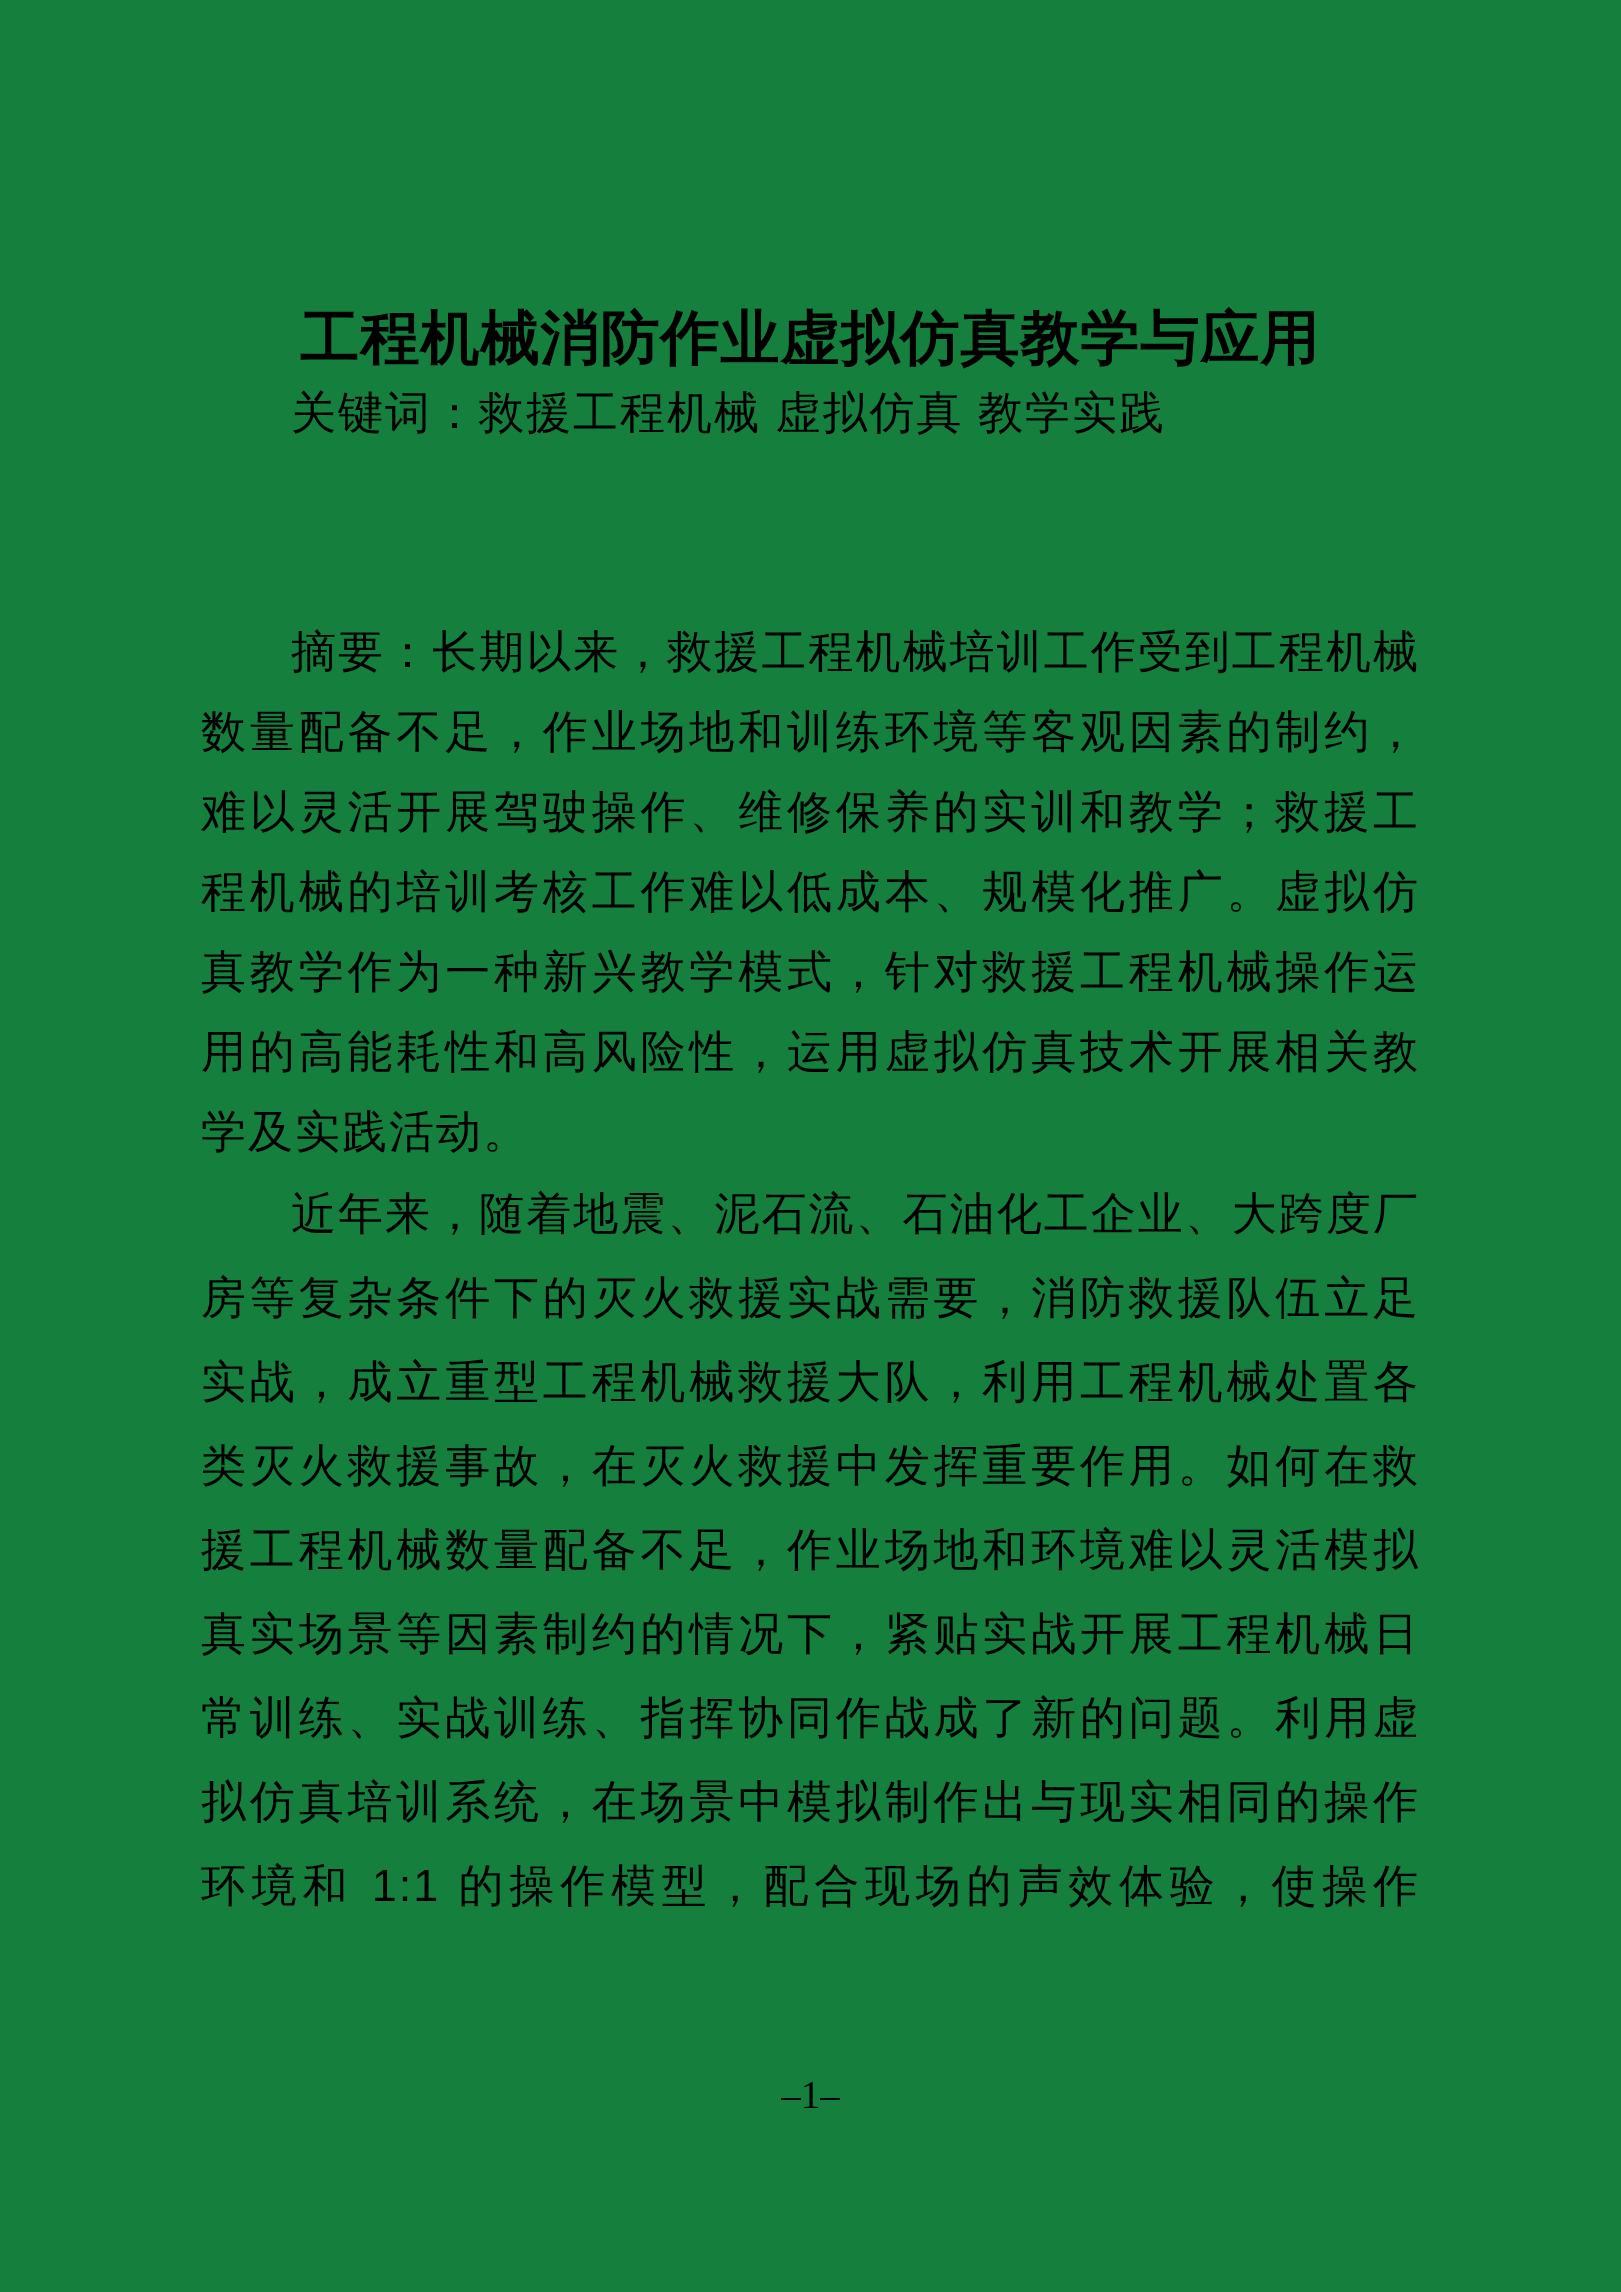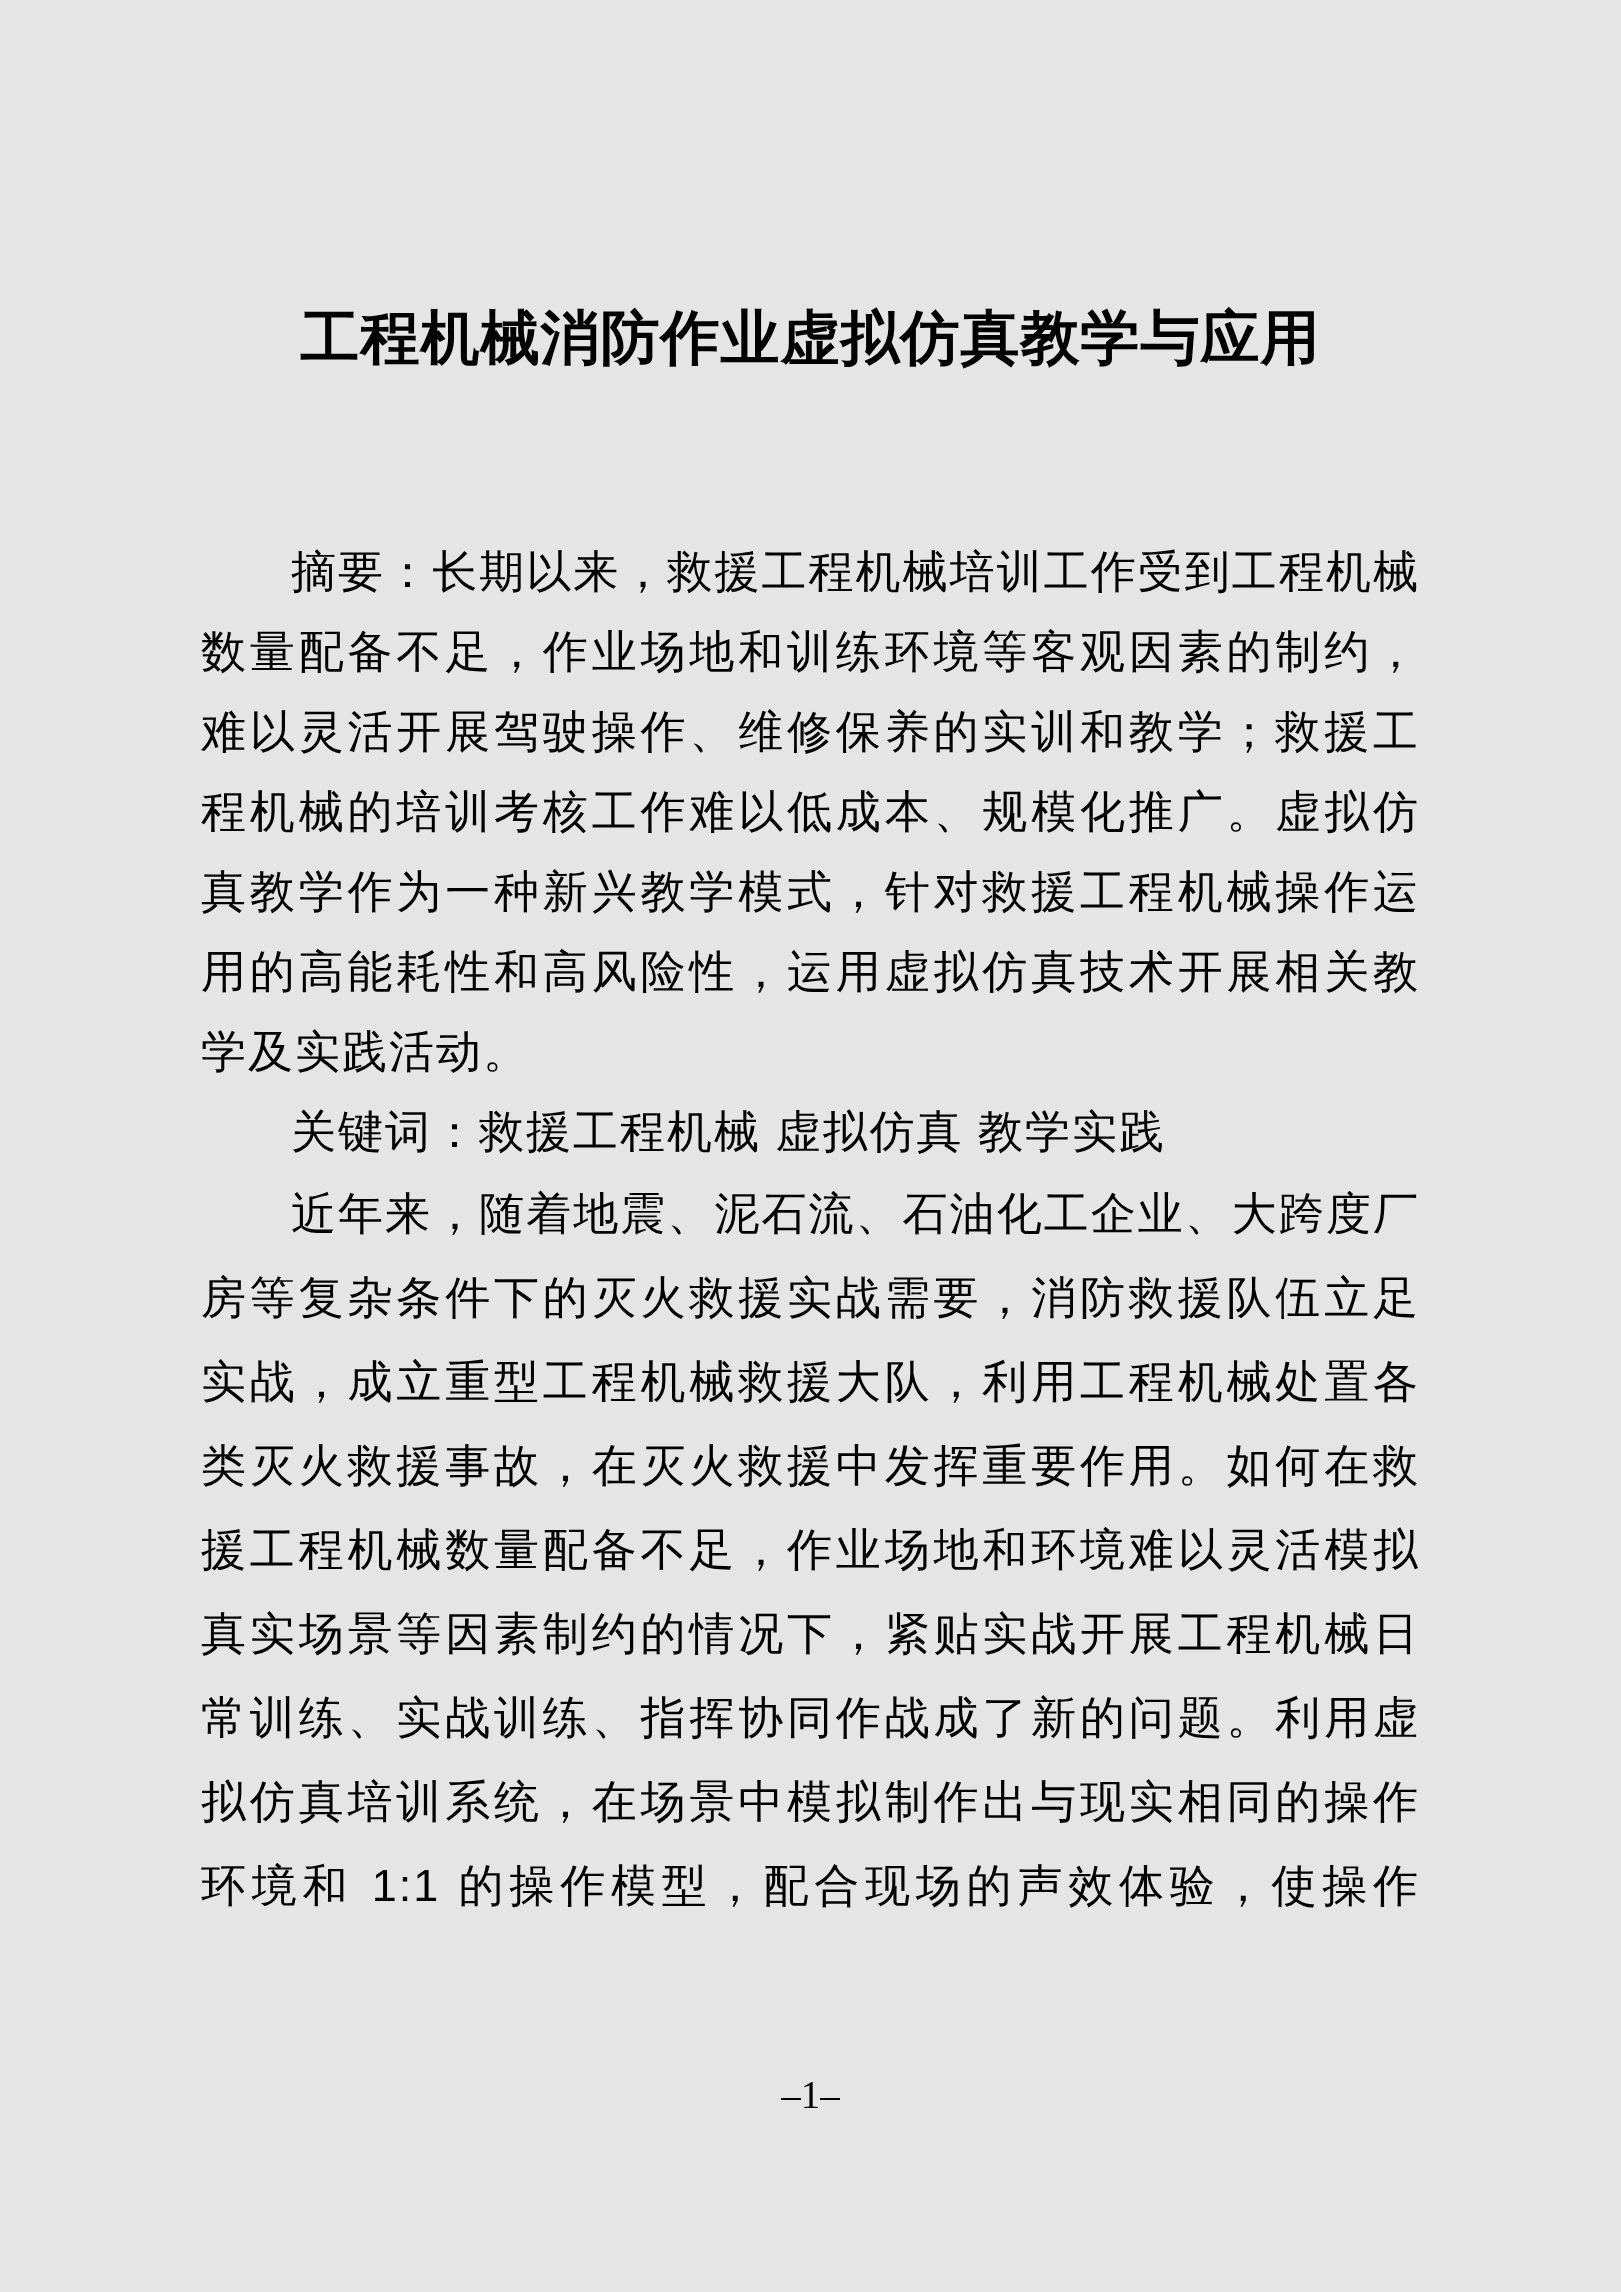--- a/index.html
+++ b/index.html
@@ -5,21 +5,21 @@
   html, body {
     margin: 0;
     padding: 0;
     background: #ffffff;
   }
   .page {
     position: relative;
     width: 1621px;
     height: 2293px;
     margin: 0 auto;
-    background: #e5e5e5;
+    background: #15803d;
     color: #000000;
     box-sizing: border-box;
     padding: 0 201px;
     overflow: hidden;
     font-family: "Liberation Sans", "DejaVu Sans", sans-serif;
   }
   .doc-title {
     margin: 0;
     padding-top: 304px;
     font-size: 59px;
@@ -71,23 +71,23 @@
     color: #000000;
   }
 </style>
 </head>
 <body>
 
 <div class="page">
 
   <h1 class="doc-title">工程机械消防作业虚拟仿真教学与应用</h1>
 
+  <p class="body-text keywords">关键词：救援工程机械 虚拟仿真 教学实践</p>
+
   <p class="body-text abstract">摘要：长期以来，救援工程机械培训工作受到工程机械数量配备不足，作业场地和训练环境等客观因素的制约，难以灵活开展驾驶操作、维修保养的实训和教学；救援工程机械的培训考核工作难以低成本、规模化推广。虚拟仿真教学作为一种新兴教学模式，针对救援工程机械操作运用的高能耗性和高风险性，运用虚拟仿真技术开展相关教学及实践活动。</p>
-
-  <p class="body-text keywords">关键词：救援工程机械 虚拟仿真 教学实践</p>
 
 
   <p class="body-text section-paragraph">近年来，随着地震、泥石流、石油化工企业、大跨度厂房等复杂条件下的灭火救援实战需要，消防救援队伍立足实战，成立重型工程机械救援大队，利用工程机械处置各类灭火救援事故，在灭火救援中发挥重要作用。如何在救援工程机械数量配备不足，作业场地和环境难以灵活模拟真实场景等因素制约的情况下，紧贴实战开展工程机械日常训练、实战训练、指挥协同作战成了新的问题。利用虚拟仿真培训系统，在场景中模拟制作出与现实相同的操作环境和 1:1 的操作模型，配合现场的声效体验，使操作</p>
 
   <div class="page-footer">–1–</div>
 
 </div>
 
 
 </body></html>

